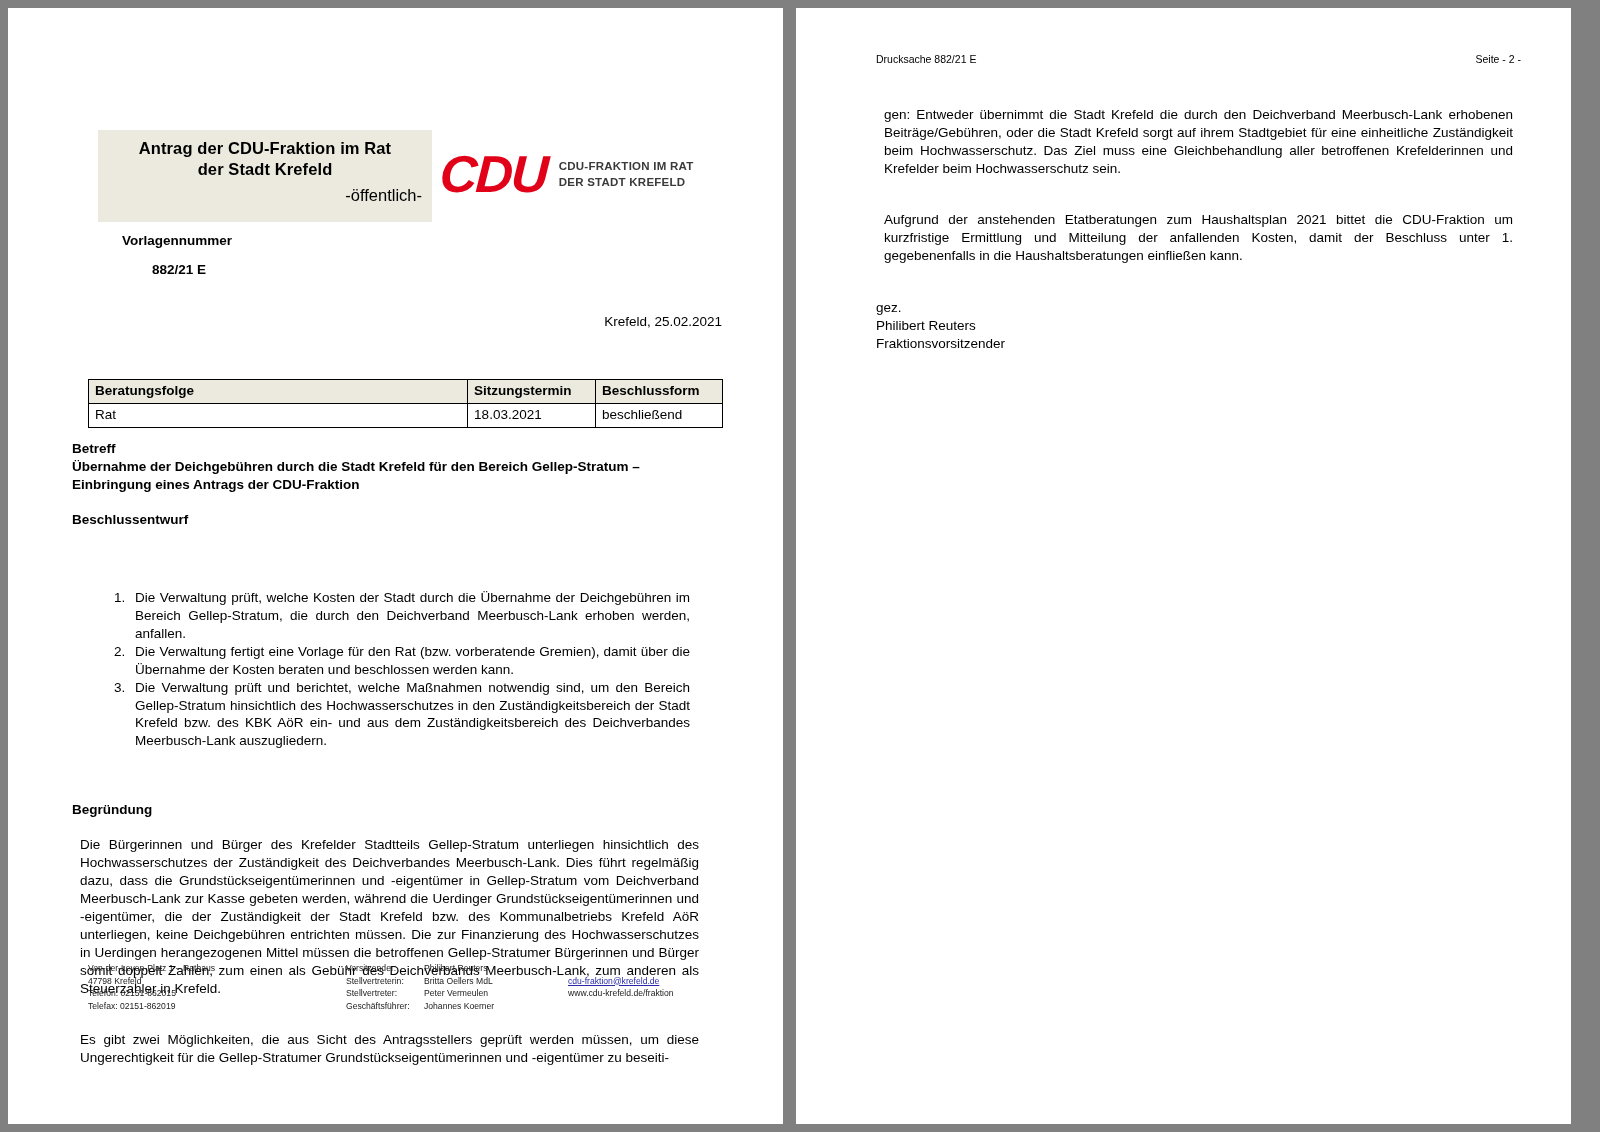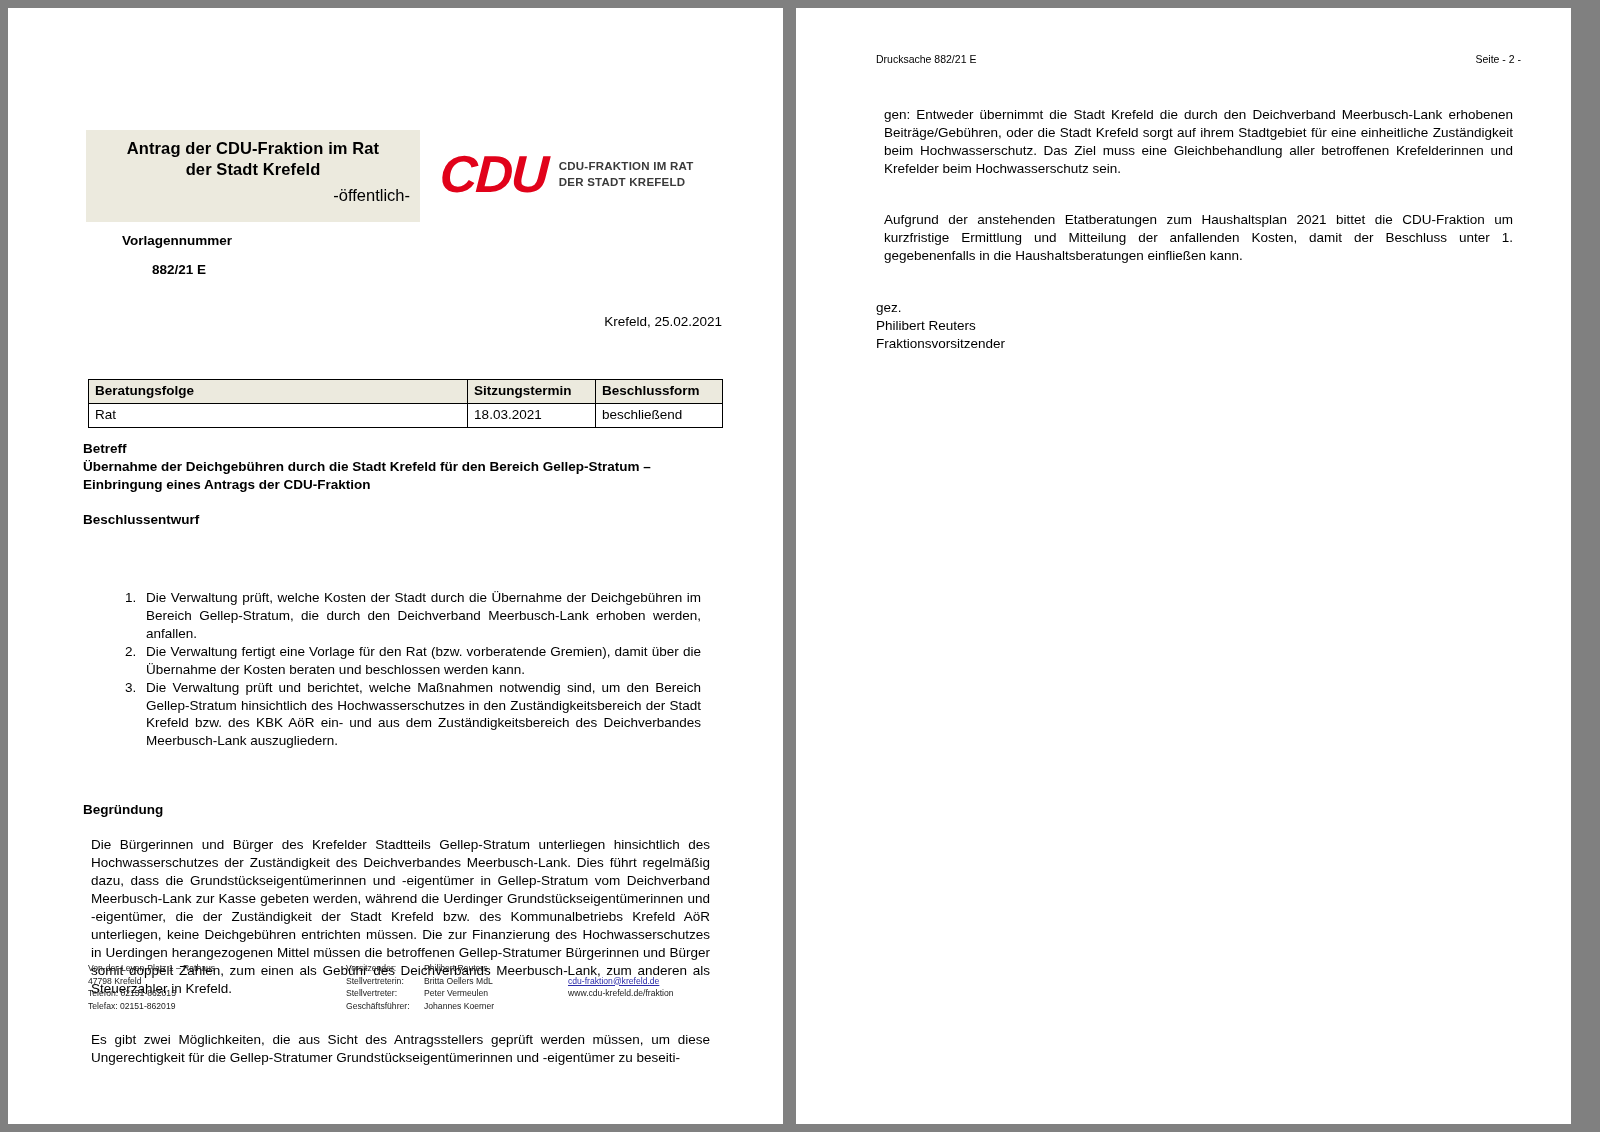--- a/index.html
+++ b/index.html
@@ -44,21 +44,21 @@
   }
 
   .page-inner {
     position: absolute;
     inset: 0;
   }
 
   
   .title-box {
     position: absolute;
-    left: 78px;
+    left: 90px;
     top: 122px;
     width: 334px;
     height: 92px;
     background: #eceade;
     padding: 8px 10px 0 10px;
   }
   .title-line {
     font-size: 16.5px;
     font-weight: bold;
     color: #000;
@@ -145,21 +145,21 @@
     font-weight: bold;
   }
   .beratung-table td { background: #fff; font-weight: normal; }
   .col-gremium { width: 380px; }
   .col-termin  { width: 128px; }
   .col-form    { width: 127px; }
 
   
   .doc-body {
     position: absolute;
-    left: 75px;
+    left: 64px;
     top: 432px;
     width: 635px;
   }
   .h-bold {
     font-size: 13.5px;
     font-weight: bold;
     line-height: 1.33;
   }
   .p-just {
     font-size: 13.5px;

